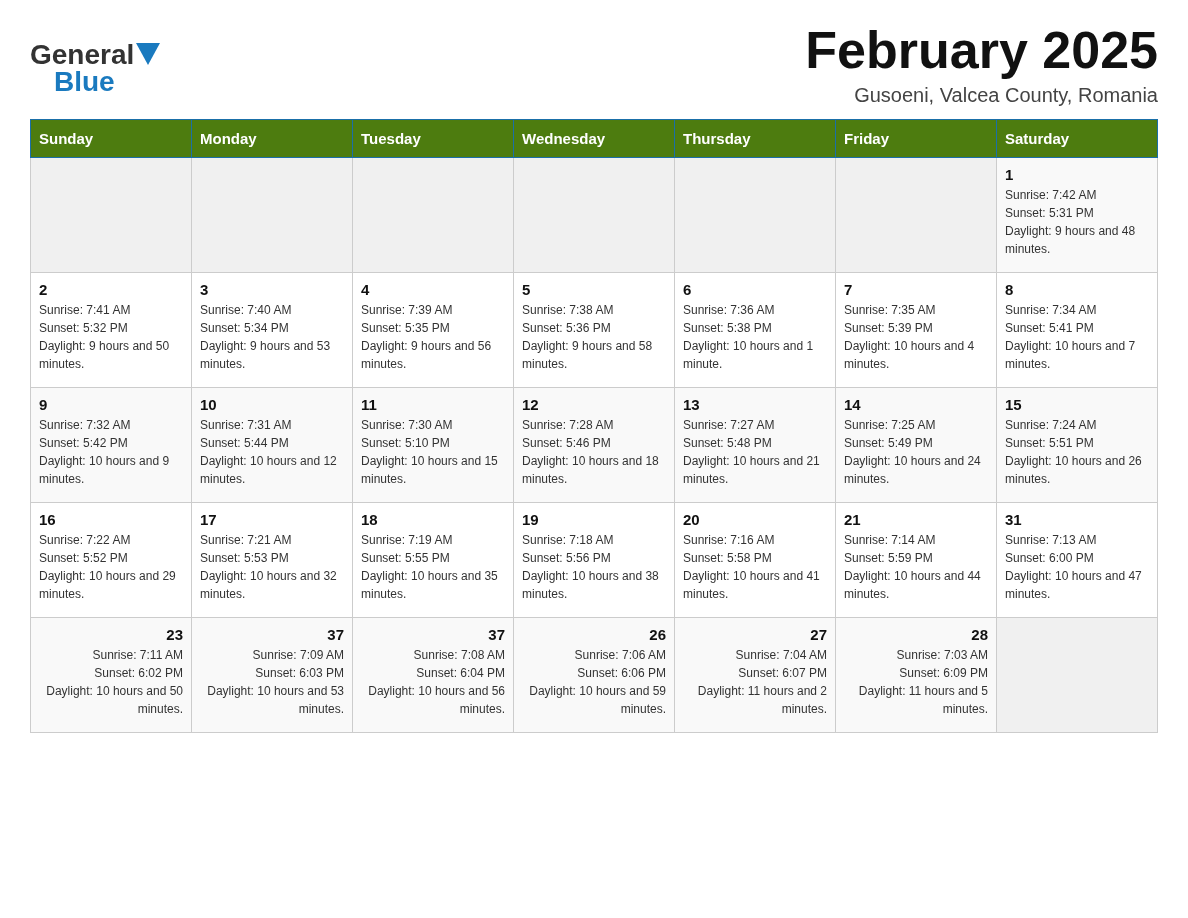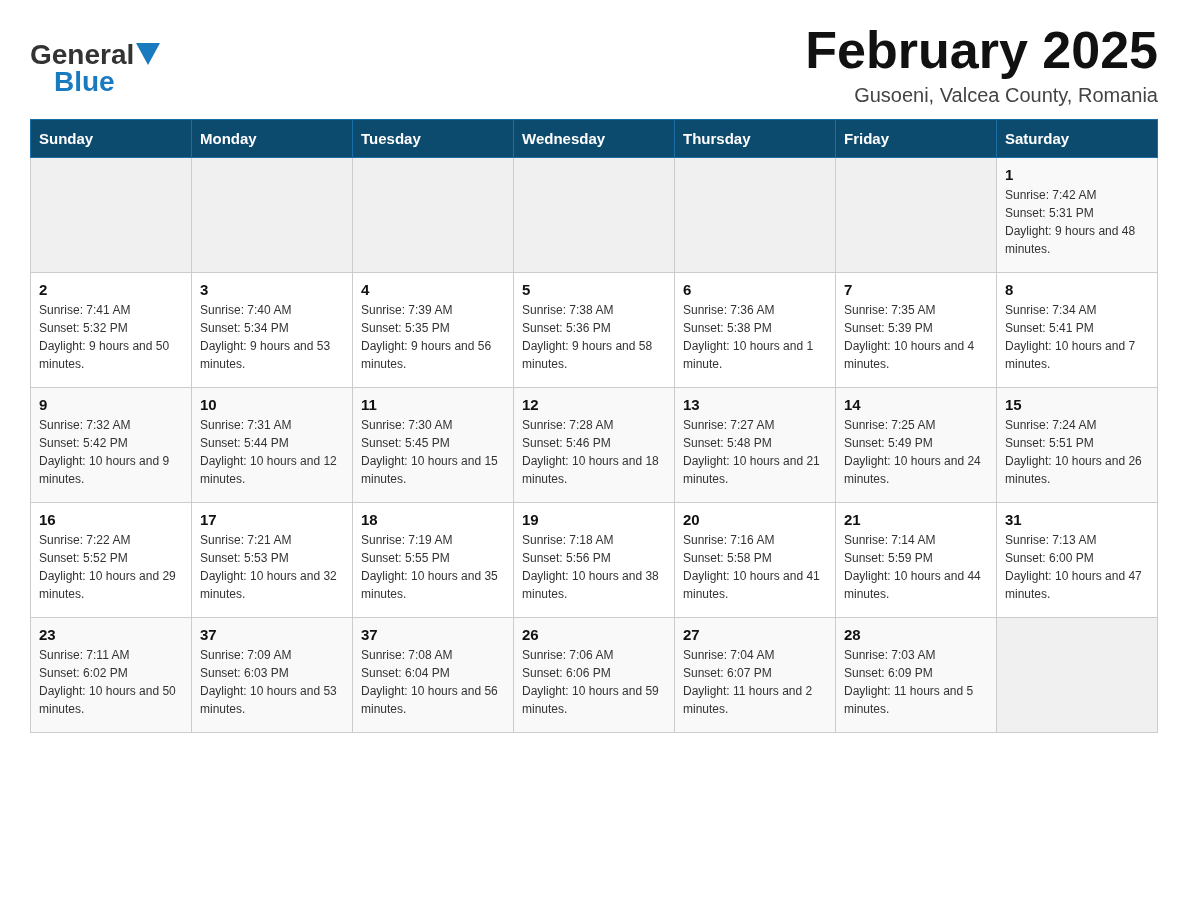--- a/index.html
+++ b/index.html
@@ -43,21 +43,21 @@
       font-size: 20px;
       color: #444;
       margin-top: 4px;
     }
     .calendar-table {
       width: 100%;
       border-collapse: collapse;
       margin-top: 12px;
     }
     .calendar-table th {
-      background-color: #0c4a6e;
+      background-color: #4d7c0f;
       color: #fff;
       font-size: 15px;
       font-weight: bold;
       padding: 10px 8px;
       text-align: left;
       border: 1px solid #1a6fa8;
     }
     .calendar-table td {
       border: 1px solid #ccc;
       vertical-align: top;
@@ -87,21 +87,21 @@
       line-height: 1.5;
     }
     .empty-cell {
       background: #f0f0f0 !important;
     }
     
     .row-1 td { background-color: #f5f5f5; }
     .row-2 td { background-color: #fff; }
     .row-3 td { background-color: #f5f5f5; }
     .row-4 td { background-color: #fff; }
-    .row-5 td { background-color: #f5f5f5; }
+    .row-5 td { background-color: #f5f5f5; text-align: right; }
   </style>
 </head>
 <body>
 
 <div class="header">
   <div class="logo">
     <div style="display:flex; flex-direction:column; line-height:1.1;">
       <div style="display:flex; align-items:center;">
         <span class="logo-text-general">General</span>
         <svg width="24" height="22" viewBox="0 0 24 22" style="margin-left:2px; margin-bottom:2px;">
@@ -197,21 +197,21 @@
         </td>
         <td>
           <span class="day-number">10</span>
           <div class="day-info" style="white-space: pre-line;">Sunrise: 7:31 AM
 Sunset: 5:44 PM
 Daylight: 10 hours and 12 minutes.</div>
         </td>
         <td>
           <span class="day-number">11</span>
           <div class="day-info" style="white-space: pre-line;">Sunrise: 7:30 AM
-Sunset: 5:45 PM
+Sunset: 5:10 PM
 Daylight: 10 hours and 15 minutes.</div>
         </td>
         <td>
           <span class="day-number">12</span>
           <div class="day-info" style="white-space: pre-line;">Sunrise: 7:28 AM
 Sunset: 5:46 PM
 Daylight: 10 hours and 18 minutes.</div>
         </td>
         <td>
           <span class="day-number">13</span>

